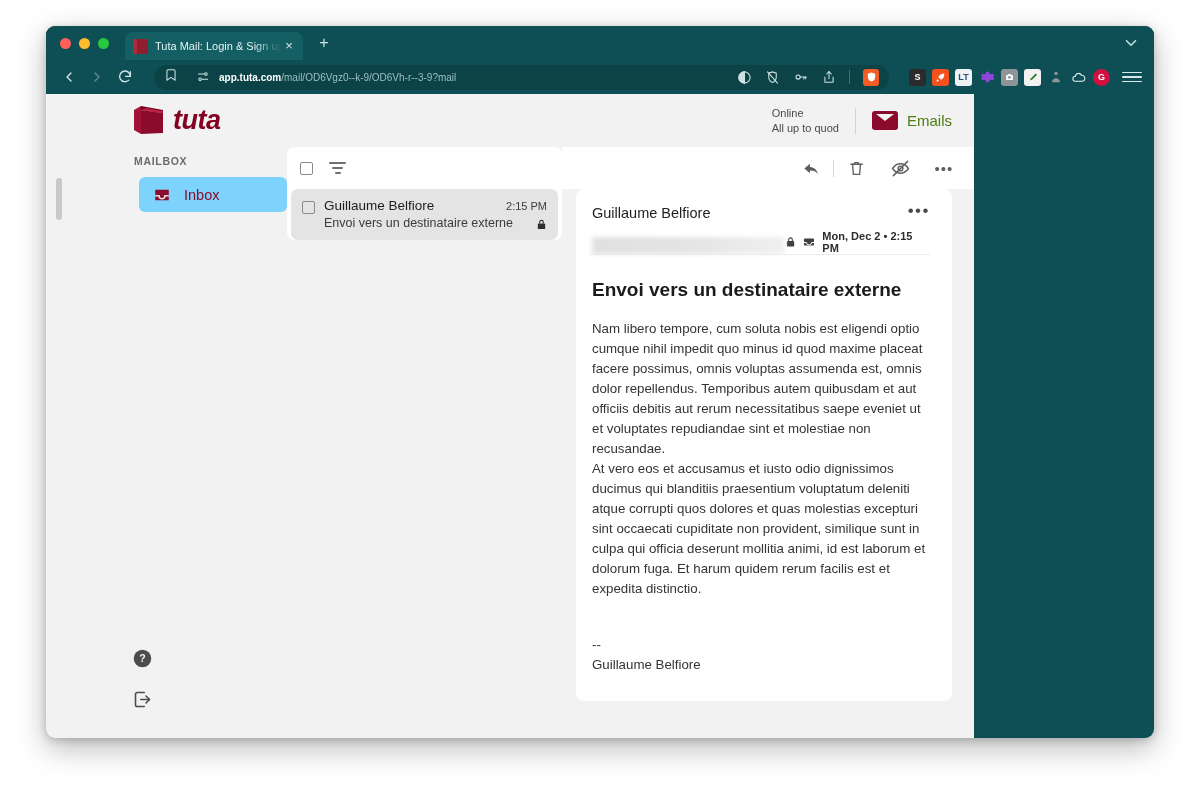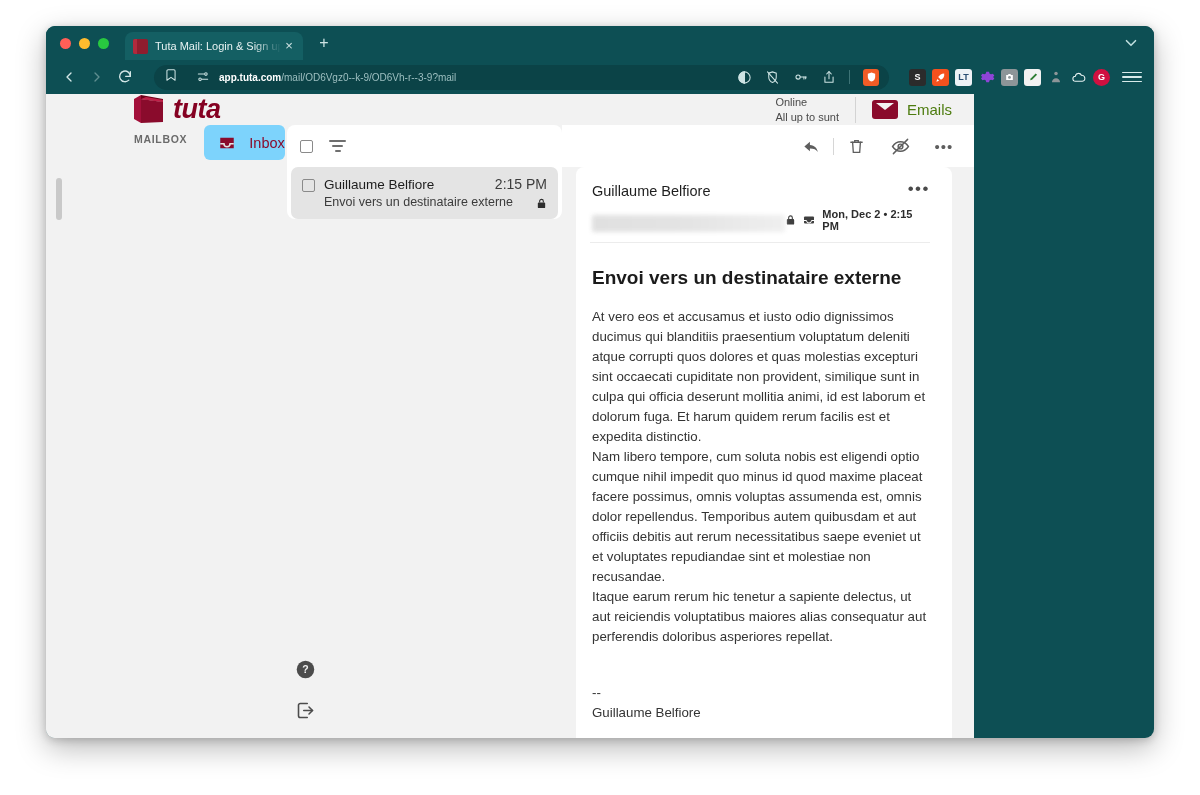--- a/index.html
+++ b/index.html
@@ -137,21 +137,21 @@
     position: relative;
   }
   #env::after {
     content:""; position:absolute; left:4px; top:3px; width:18px; height:9px;
     border-left: 9px solid #8a0b2c; border-right: 9px solid #8a0b2c;
     border-top: 7px solid #f2f2f2; box-sizing: border-box;
   }
   #emails-label { font-size: 15px; color: #4d7c0f; }
   #appbody { flex: 1; display: flex; padding: 0 0 0 0; }
   
-  #sidebar { width: 205px; display: flex; flex-direction: row; padding-left: 40px; }
+  #sidebar { width: 205px; display: flex; flex-direction: column; padding-left: 40px; }
   #mailbox-label {
     font-size: 10.5px; letter-spacing: .7px; color: #6b6b6b;
     font-weight: 700; padding: 8px 0 10px 12px;
   }
   .navitem {
     height: 35px; display: flex; align-items: center; gap: 13px;
     padding-left: 13px; border-radius: 6px; margin-bottom: 1px;
     color: #3c3c3c; font-size: 14.5px;
   }
   .navitem.active { background: #7dd3fc; color: #8a0b2c; margin-left: 17px; }
@@ -181,37 +181,37 @@
     background: #e4e4e4; border-radius: 7px;
     padding: 9px 11px 10px 11px; display: flex; gap: 9px;
     margin: 0 4px;
   }
   .mailrow .rowcb { width: 13px; height: 13px; border: 1.6px solid #8a8a8a;
                     border-radius: 2px; margin-top: 3px; flex: none; }
   .rowmain { flex: 1; min-width: 0; }
   .rowline1 { display: flex; align-items: baseline; }
   .sender { font-size: 13.5px; color: #1d1d1d; flex: 1;
             white-space: nowrap; overflow: hidden; text-overflow: ellipsis; }
-  .rowtime { font-size: 14px; color: #3d3d3d; flex: none; margin-left: 6px; }
+  .rowtime { font-size: 11px; color: #3d3d3d; flex: none; margin-left: 6px; }
   .rowline2 { display: flex; align-items: center; margin-top: 3px; }
   .subject { font-size: 12.5px; color: #3b3b3b; flex: 1;
              white-space: nowrap; overflow: hidden; text-overflow: ellipsis; }
   .lockmini { width: 11px; height: 13px; flex: none; margin-left: 6px; color: #2e2e2e; }
   
   #detailcol { flex: 1; padding: 0 22px 0 14px; }
   #detailcard {
     background: #fff; border-radius: 8px;
     padding: 16px 22px 26px 14px;
   }
   #detail-top { display: flex; align-items: flex-start; }
   #detail-sender { font-size: 14.5px; color: #1f1f1f; padding-left: 2px;}
   #detail-more { margin-left: auto; color: #4a4a4a; font-size: 17px;
                  letter-spacing: 1.5px; line-height: 12px; }
   #addr-row { display: flex; align-items: flex-end; margin-top: 9px;
-              padding-bottom: 10px; border-bottom: 1px solid #ececec; }
+              border-bottom: 1px solid #ececec; }
   #redacted {
     width: 196px; height: 17px; border-radius: 2px; margin-left: 2px;
     background: linear-gradient(90deg,#dfdfdf,#e3e3e3 50%,#efefef);
     filter: blur(2.2px); opacity: .95;
   }
   #meta { margin-left: auto; display: flex; align-items: center; gap: 6px; }
   .meta-ico { color: #3f3f3f; display: flex; }
   #meta-date { font-size: 11px; color: #2d2d2d; font-weight: 700; }
   #detail-subject {
     font-size: 19px; font-weight: 700; color: #1b1b1b;
@@ -395,21 +395,21 @@
               <polygon points="9,4 31,7 31,27 9,28" fill="#8a0b2c"></polygon>
               <polygon points="9,4 14,2 31,5 31,7" fill="#c02048"></polygon>
             </svg>
           </span>
           <span id="logo-text">tuta</span>
         </div>
 
         <div id="status">
           <div id="status-text">
             <div>Online</div>
-            <div>All up to sunt</div>
+            <div>All up to quod</div>
           </div>
           <span class="sep-v"></span>
           <div id="emails-btn">
             <span id="env"></span>
             <span id="emails-label">Emails</span>
           </div>
         </div>
       </div>
 
       <div id="appbody">
@@ -535,23 +535,22 @@
                           <rect x="2" y="5" width="20" height="14" rx="2"></rect>
                           <path d="M2 13h5a4 4 0 0 0 10 0h5" fill="none" stroke="#fff" stroke-width="2"></path>
                         </svg>
                     </span>
                     <span id="meta-date">Mon, Dec 2 • 2:15 PM</span>
                   </span>
                 </div>
 
                 <div id="detail-subject">Envoi vers un destinataire externe</div>
 
+                <div class="body-para">Nam libero tempore, cum soluta nobis est eligendi optio cumque nihil impedit quo minus id quod maxime placeat facere possimus, omnis voluptas assumenda est, omnis dolor repellendus. Temporibus autem quibusdam et aut officiis debitis aut rerum necessitatibus saepe eveniet ut et voluptates repudiandae sint et molestiae non recusandae.</div>
                 <div class="body-para">At vero eos et accusamus et iusto odio dignissimos ducimus qui blanditiis praesentium voluptatum deleniti atque corrupti quos dolores et quas molestias excepturi sint occaecati cupiditate non provident, similique sunt in culpa qui officia deserunt mollitia animi, id est laborum et dolorum fuga. Et harum quidem rerum facilis est et expedita distinctio.</div>
-                <div class="body-para">Nam libero tempore, cum soluta nobis est eligendi optio cumque nihil impedit quo minus id quod maxime placeat facere possimus, omnis voluptas assumenda est, omnis dolor repellendus. Temporibus autem quibusdam et aut officiis debitis aut rerum necessitatibus saepe eveniet ut et voluptates repudiandae sint et molestiae non recusandae.</div>
-                <div class="body-para">Itaque earum rerum hic tenetur a sapiente delectus, ut aut reiciendis voluptatibus maiores alias consequatur aut perferendis doloribus asperiores repellat.</div>
 
                 <div id="sig">
                   <div>--</div>
                   <div>Guillaume Belfiore</div>
                 </div>
 
               </div>
             </div>
           </div>
 

